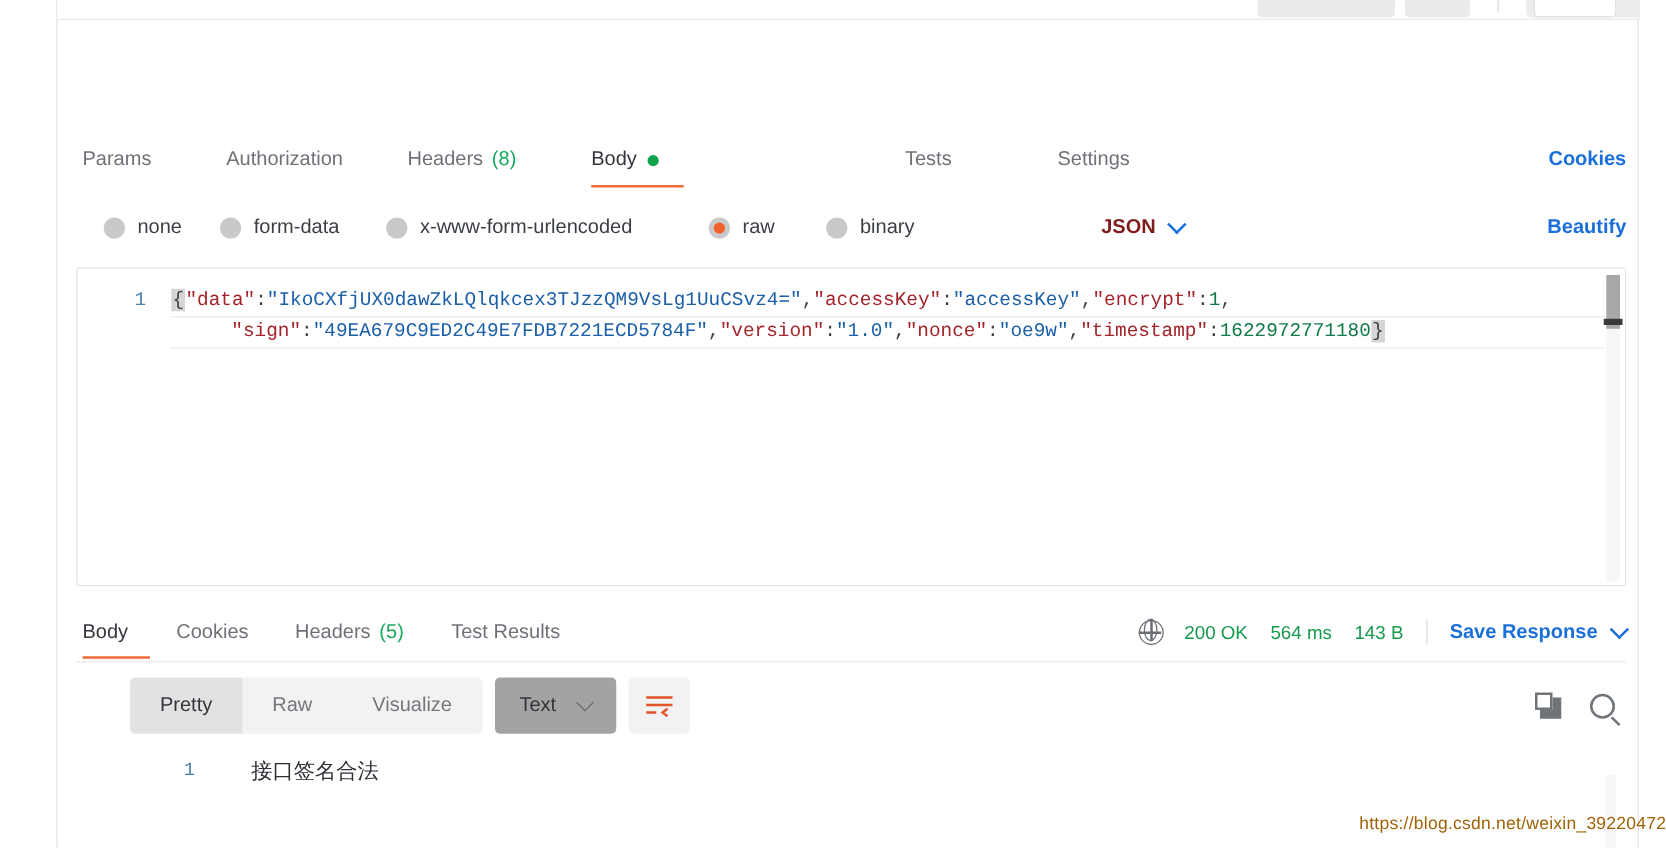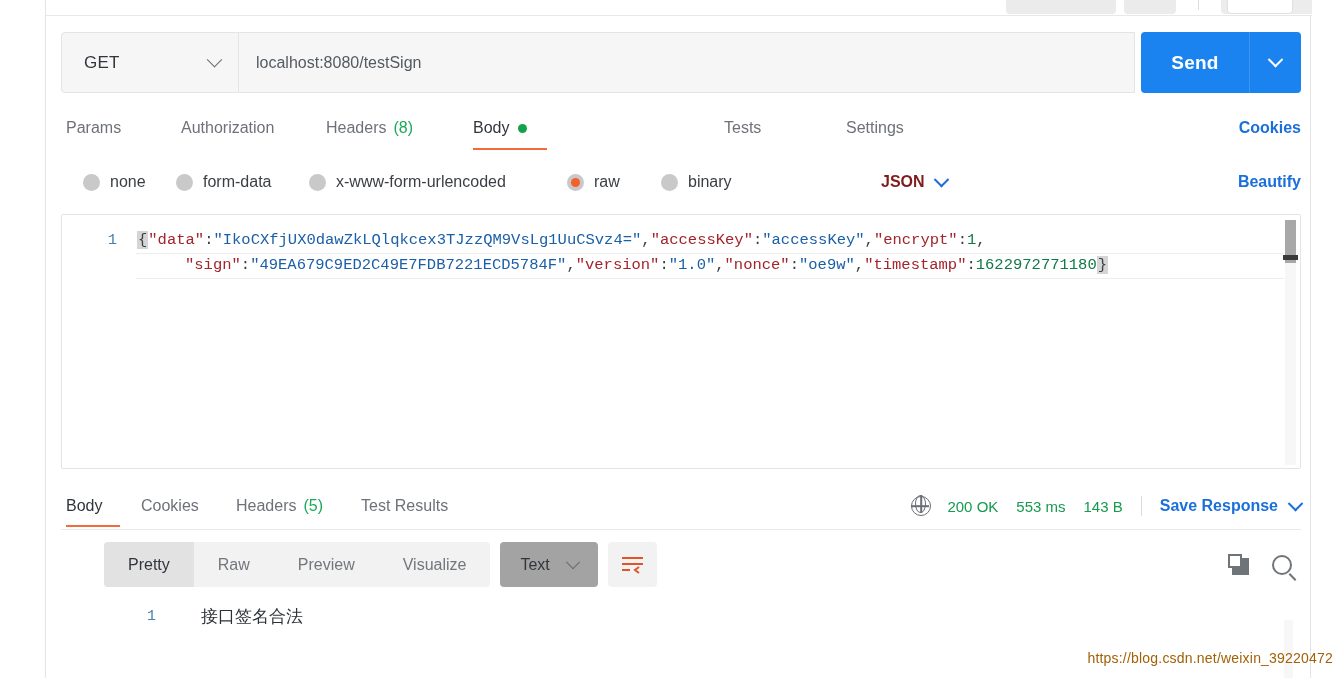--- a/index.html
+++ b/index.html
@@ -158,35 +158,20 @@
 
     <div class="top-strip">
       <div class="ghost-btn" style="left:960px; width:110px;"></div>
       <div class="ghost-btn" style="left:1078px; width:52px;"></div>
       <div class="ghost-sep" style="left:1152px;"></div>
       <div class="ghost-btn" style="left:1175px; width:118px; background:#ececec;"></div>
       <div class="ghost-btn-outline" style="left:1181px; width:66px;"></div>
       <div class="top-rule"></div>
     </div>
 
-    <div class="url-row">
-      <div class="method-box">
-        <span class="method-label">GET</span>
-        <span class="chev"></span>
-      </div>
-      <div class="url-box">
-        <span class="url-text">localhost:8080/testSign</span>
-      </div>
-      <div class="send-wrap">
-        <div class="send-btn">Send</div>
-        <div class="send-caret">
-          <span class="chev-w"></span>
-        </div>
-      </div>
-    </div>
 
     <div class="req-tabs">
       <div class="tab" style="left:5px;">
         <span>Params</span>
       </div>
       <div class="tab" style="left:120px;">
         <span>Authorization</span>
       </div>
       <div class="tab" style="left:265px;">
         <span>Headers</span>
@@ -265,35 +250,34 @@
       </div>
       <div class="tab" style="left:300px;">
         <span>Test Results</span>
       </div>
 
       <div class="resp-meta">
         <span class="globe">
             <span class="ell"></span>
           </span>
         <span class="meta-num">200 OK</span>
-        <span class="meta-num">553 ms</span>
+        <span class="meta-num">564 ms</span>
         <span class="meta-num">143 B</span>
         <span class="meta-sep"></span>
         <span class="save-resp">
           <span>Save Response</span>
           <span class="chev-b"></span>
         </span>
       </div>
     </div>
 
     <div class="pretty-bar">
       <div class="seg">
         <div class="seg-item active">Pretty</div>
         <div class="seg-item">Raw</div>
-        <div class="seg-item">Preview</div>
         <div class="seg-item">Visualize</div>
       </div>
       <div class="type-sel">
         <span class="lbl">Text</span>
         <span class="chev-g"></span>
       </div>
       <div class="wrap-btn">
         <svg width="23" height="19" viewBox="0 0 23 19">
           <line x1="1" y1="3" x2="22" y2="3" stroke="#e2542a" stroke-width="2"></line>
           <line x1="1" y1="9" x2="22" y2="9" stroke="#e2542a" stroke-width="2"></line>

